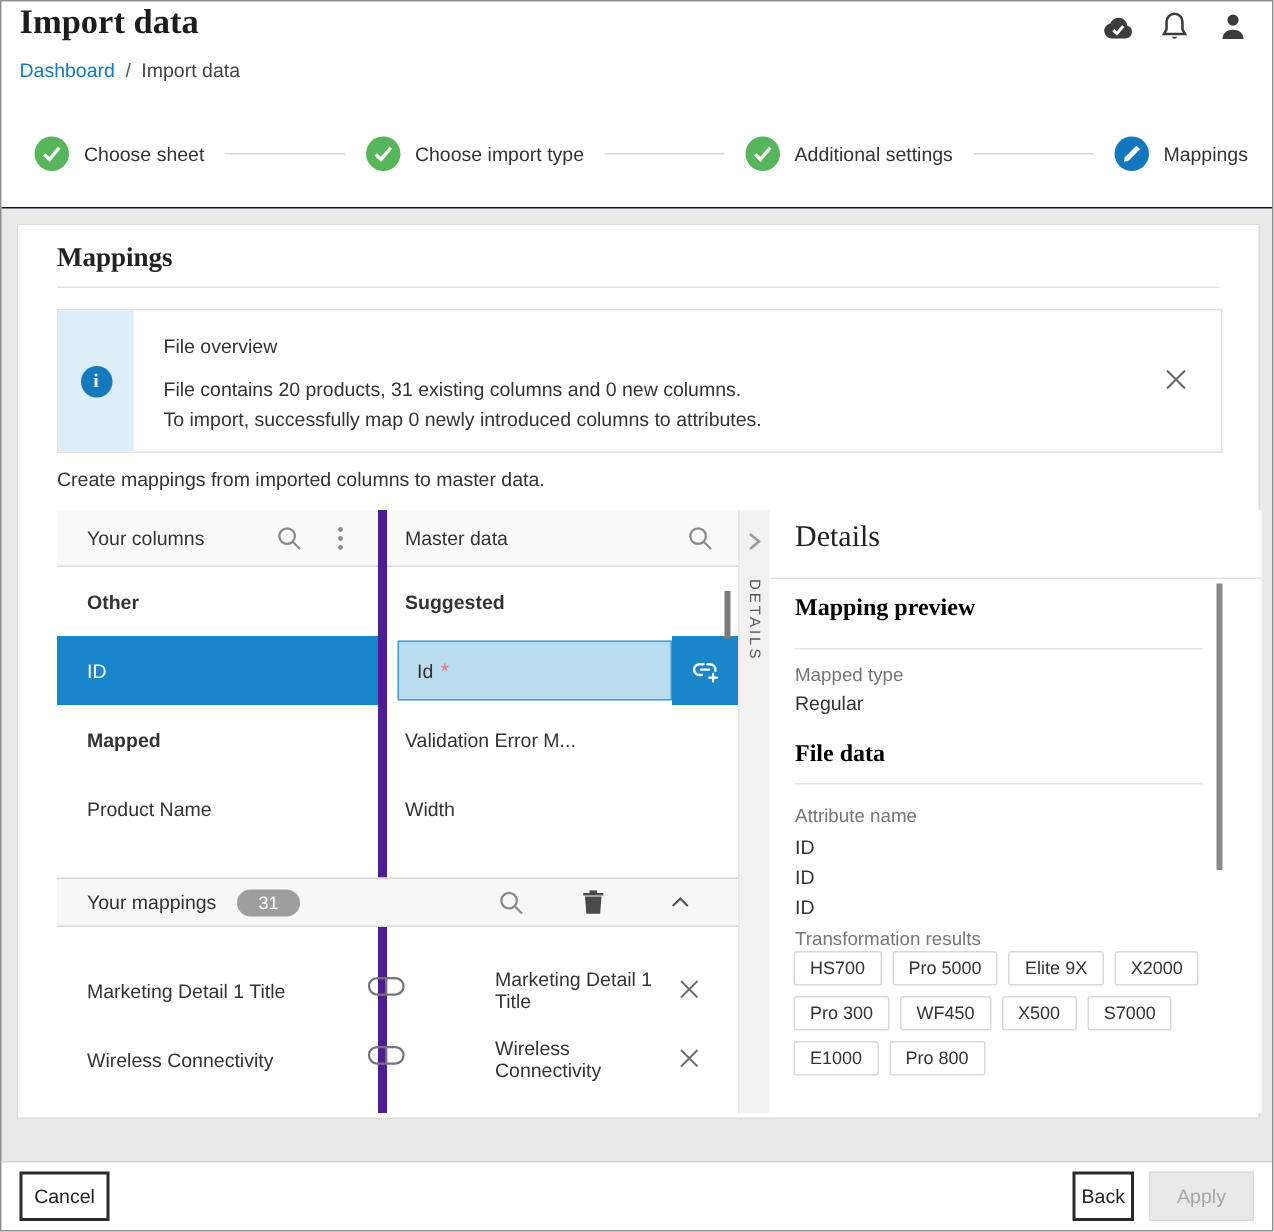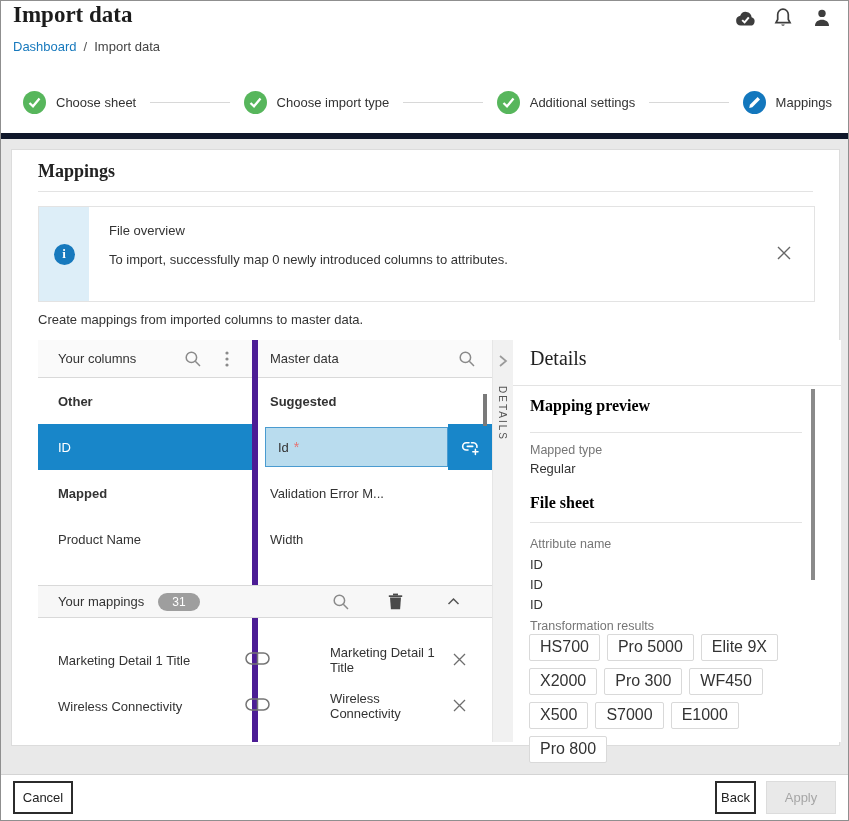--- a/index.html
+++ b/index.html
@@ -3,21 +3,21 @@
 <meta charset="utf-8">
 <style>
   * { box-sizing: border-box; margin: 0; padding: 0; }
   html,body { background:#cfcfcf; }
   body { font-family:"Liberation Sans",sans-serif; }
   .window { position:relative; width:849px; height:821px; border:1px solid #8f8f8f;
             background:#e9e9e9; overflow:hidden; }
 
   
   .header { position:absolute; top:0; left:0; width:100%; height:138px; background:#fff;
-            border-bottom:6px solid #0f172a; }
+            border-bottom:1px solid #0f172a; }
   .page-title { position:absolute; left:12px; top:1px; font-family:"Liberation Serif",serif;
             font-size:23px; font-weight:700; color:#1c1c1c; }
   .top-icons { position:absolute; right:14px; top:5px; display:flex; gap:15px; }
   .icon-btn { width:24px; height:24px; cursor:pointer; display:flex; align-items:center; justify-content:center; }
   .breadcrumb { position:absolute; left:12px; top:38px; font-size:13px; color:#444; }
   .breadcrumb .bc-link { color:#1779bd; text-decoration:none; cursor:pointer; }
   .bc-sep { margin:0 7px; color:#555; }
 
   .stepper { position:absolute; left:22px; right:16px; top:88px; height:26px; display:flex; align-items:center; }
   .step { display:flex; align-items:center; gap:10px; cursor:pointer; }
@@ -96,21 +96,21 @@
   .details-panel { position:absolute; left:501px; top:190px; width:328px; height:402px; background:#fff; }
   .d-title { position:absolute; left:17px; top:7px; font-family:"Liberation Serif",serif; font-size:20px; color:#222; }
   .d-rule-top { position:absolute; left:0; right:0; top:45px; height:1px; background:#e3e3e3; }
   .d-sec { position:absolute; left:17px; font-family:"Liberation Serif",serif; font-size:16px; font-weight:700; color:#000000; }
   .d-hr { position:absolute; left:17px; width:272px; height:1px; background:#e3e3e3; }
   .d-label { position:absolute; left:17px; font-size:12.5px; color:#767676; }
   .d-value { position:absolute; left:17px; font-size:13px; color:#333; }
   .d-ids { position:absolute; left:17px; top:215px; font-size:13px; color:#333; line-height:20px; }
   .chips { position:absolute; left:16px; top:294px; width:292px; }
   .chip { display:inline-block; border:1px solid #d9d9d9; border-radius:2px; padding:3px 10px 4px;
-          margin:0 7px 7px 0; font-size:16px; color:#333; background:#fff; }
+          margin:0 7px 7px 0; font-size:12px; color:#333; background:#fff; }
   .d-scrollthumb { position:absolute; right:26px; top:49px; width:4px; height:191px; background:#8a8a8a; cursor:pointer; }
 
   
   .footer { position:absolute; left:0; bottom:0; width:100%; height:46px; background:#fff; border-top:1px solid #d4d4d4; }
   .btn { position:absolute; top:6px; height:33px; font-size:13px; font-family:"Liberation Sans",sans-serif;
          background:#fff; border:2px solid #2b2b2b; color:#222; cursor:pointer; }
   .btn-cancel { left:12px; width:60px; }
   .btn-back { right:92px; width:41px; }
   .btn-apply { right:12px; width:70px; background:#e9e9e9; border:1px solid #dcdcdc; color:#a6a6a6; cursor:default; }
 </style>
@@ -189,20 +189,21 @@
   <div class="card">
     <div class="section-title">Mappings</div>
     <div class="rule-full"></div>
 
     <div class="infobox">
       <div class="info-strip">
         <div class="info-circle">i</div>
       </div>
       <div class="info-content">
         <div class="info-title">File overview</div>
+        <div class="info-line">File contains 20 products, 31 existing columns and 0 new columns.</div>
         <div class="info-line">To import, successfully map 0 newly introduced columns to attributes.</div>
         <div class="info-close">
           <svg width="16" height="16" viewBox="0 0 16 16">
               <path d="M2 2l12 12M14 2L2 14" stroke="#666" stroke-width="1.4"></path>
             </svg>
         </div>
       </div>
     </div>
 
     <div class="instruction">Create mappings from imported columns to master data.</div>
@@ -330,21 +331,21 @@
 
     <div class="details-panel">
       <div class="d-title">Details</div>
       <div class="d-rule-top"></div>
 
       <div class="d-sec" style="top:57px">Mapping preview</div>
       <div class="d-hr" style="top:92px"></div>
       <div class="d-label" style="top:103px">Mapped type</div>
       <div class="d-value" style="top:121px">Regular</div>
 
-      <div class="d-sec" style="top:154px">File sheet</div>
+      <div class="d-sec" style="top:154px">File data</div>
       <div class="d-hr" style="top:182px"></div>
       <div class="d-label" style="top:197px">Attribute name</div>
       <div class="d-ids">
         <div>ID</div>
         <div>ID</div>
         <div>ID</div>
       </div>
       <div class="d-label" style="top:279px">Transformation results</div>
       <div class="chips">
         <span class="chip">HS700</span><span class="chip">Pro 5000</span><span class="chip">Elite 9X</span><span class="chip">X2000</span><span class="chip">Pro 300</span><span class="chip">WF450</span><span class="chip">X500</span><span class="chip">S7000</span><span class="chip">E1000</span><span class="chip">Pro 800</span>

